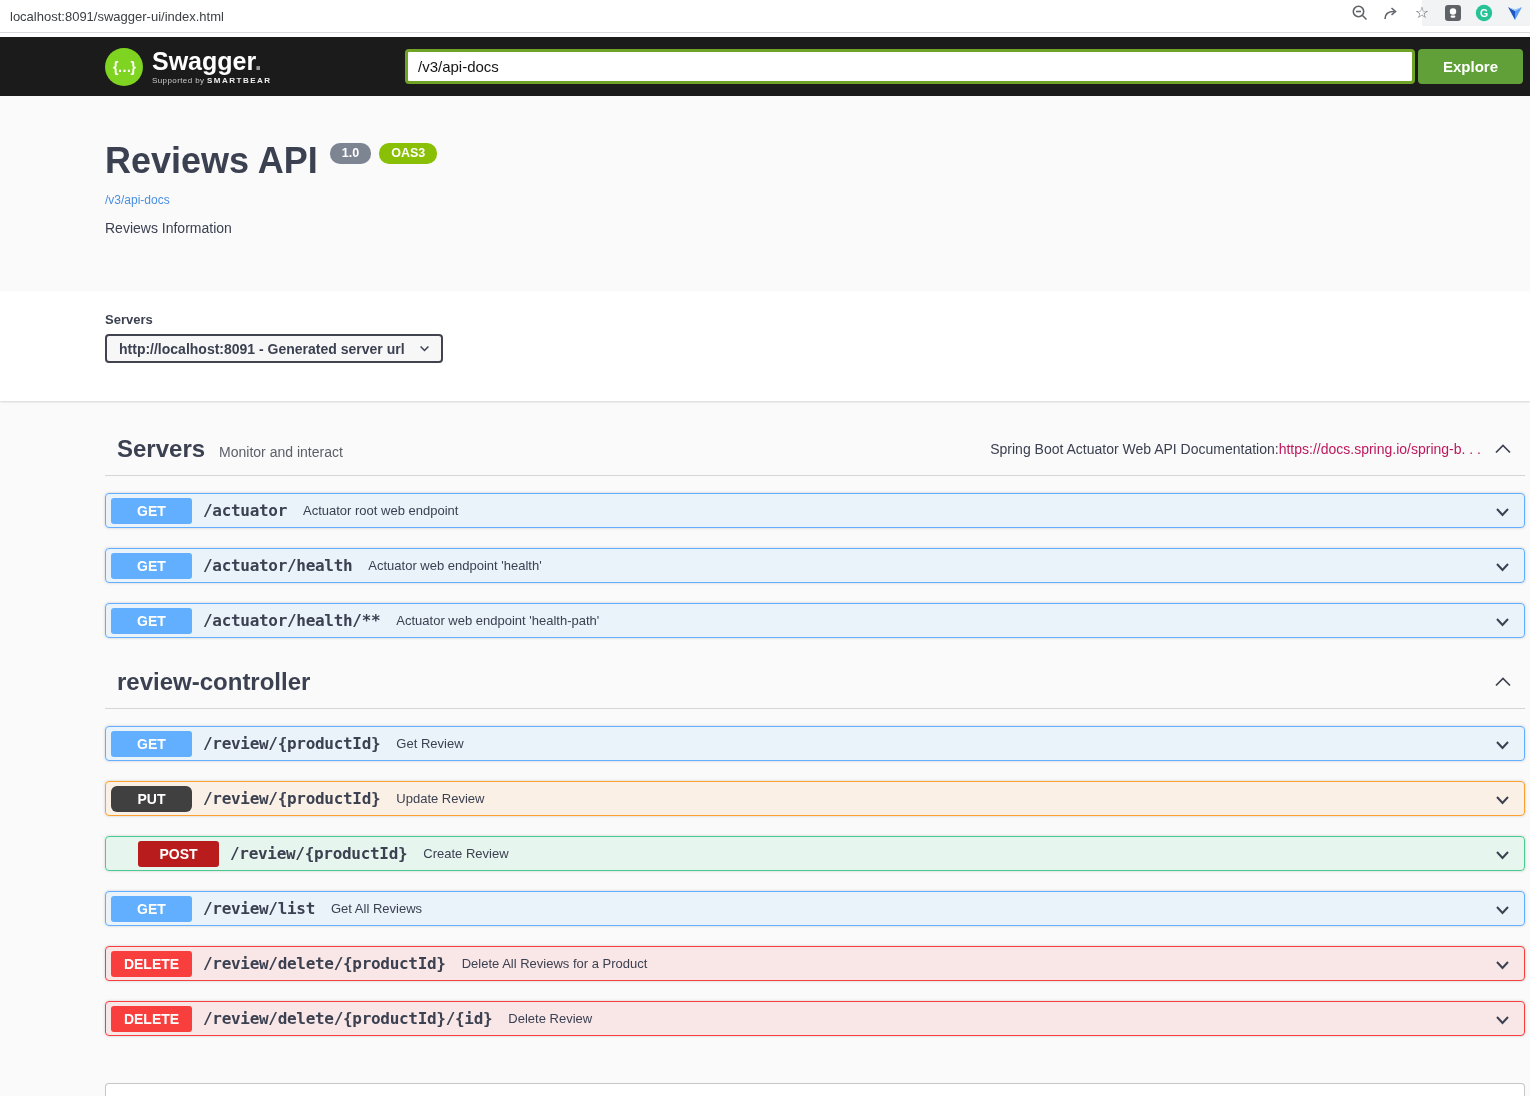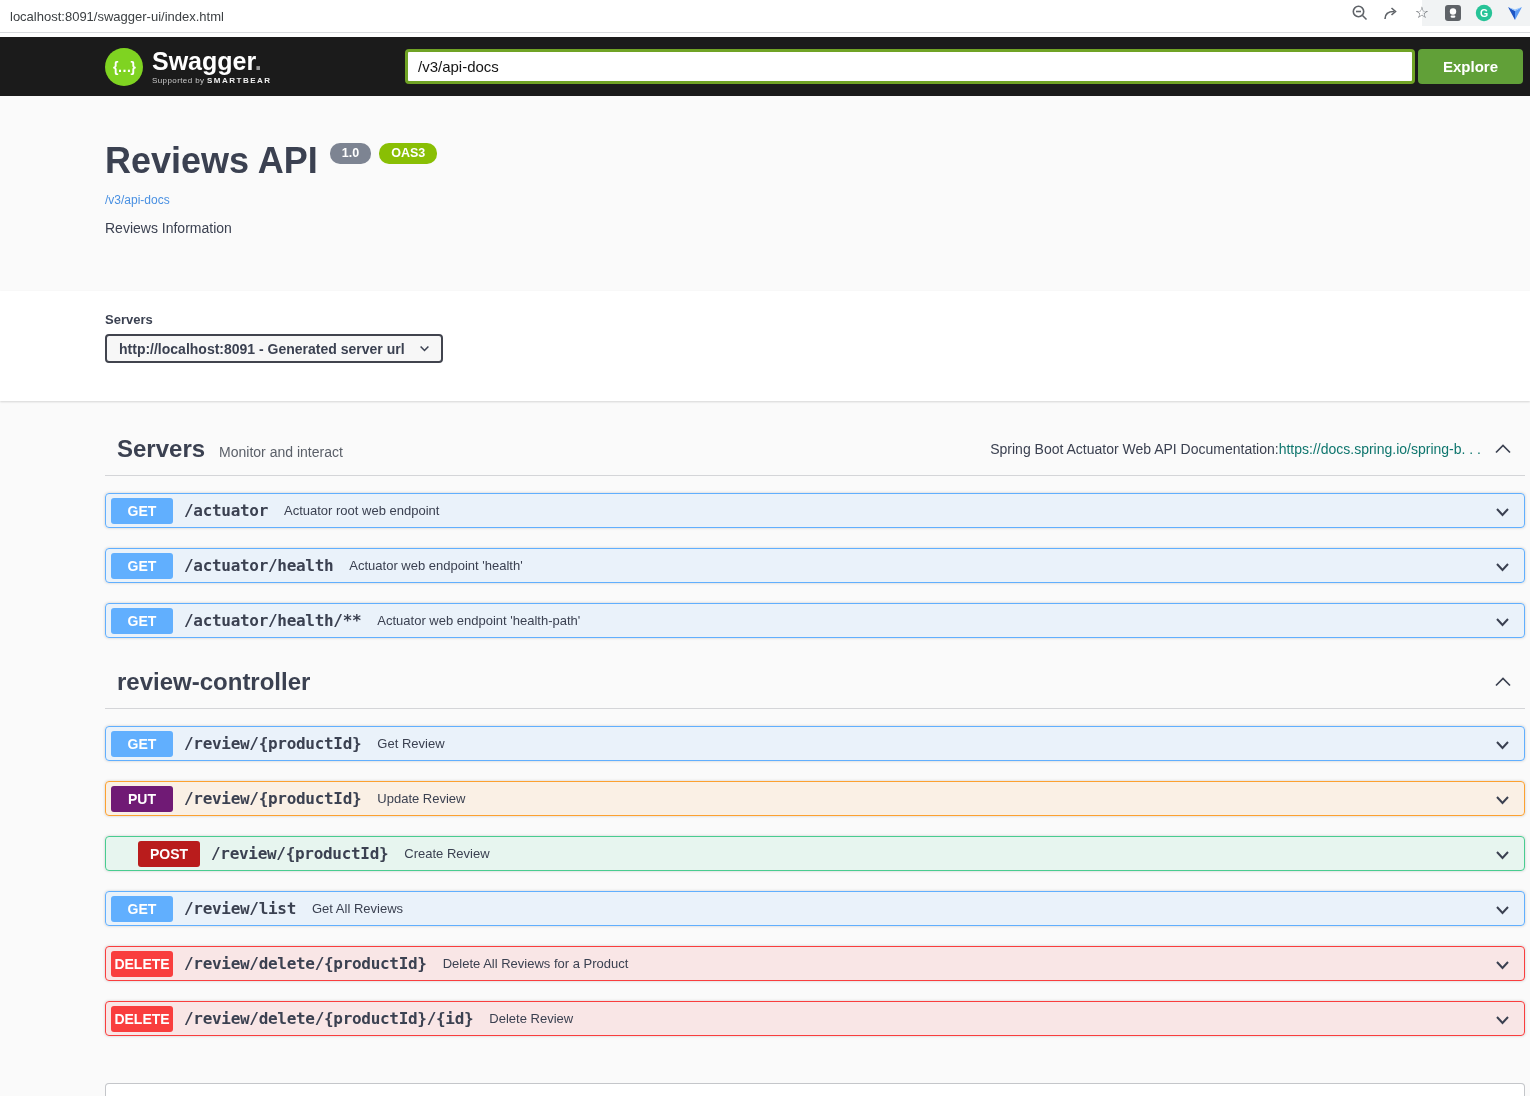--- a/index.html
+++ b/index.html
@@ -90,21 +90,21 @@
   .tag-doc { font-size:14px; color:#3b4151; }
   .tag-doc-link { font-size:14px; text-decoration:none; margin-right:10px; }
   .chev { flex:none; cursor:pointer; }
   .rows { padding-top:17px; }
 
   .opblock {
     position:relative; display:flex; align-items:center; height:35px; margin-bottom:20px;
     border:1px solid; border-radius:4px; box-shadow:0 0 3px rgba(0,0,0,.19); cursor:pointer;
   }
   .method-badge {
-    flex:none; width:62px; margin-left:5px; padding:6px 0; text-align:center;
+    flex:none; width:81px; margin-left:5px; padding:6px 0; text-align:center;
     border-radius:3px; color:#fff; font-size:14px; font-weight:700; line-height:1;
   }
   .ep-path {
     margin-left:11px; font-family:"DejaVu Sans Mono", monospace; font-size:16px;
     font-weight:600; color:#3b4151; letter-spacing:-.3px;
   }
   .ep-summary { margin-left:16px; font-size:13px; color:#3b4151; }
   .row-chev { position:absolute; right:11px; top:8px; }
 
   
@@ -202,21 +202,21 @@
 <div class="main">
   <div id="sections-container">
       <section class="tag-section first">
     <div class="tag-header">
       <div class="tag-left">
         <h3 class="tag-title">Servers</h3>
         <span class="tag-subtitle">Monitor and interact</span>
       </div>
       <div class="tag-right">
         <span class="tag-doc">Spring Boot Actuator Web API Documentation: </span>
-        <a class="tag-doc-link" href="#" style="color: #0f766e;">https://docs.spring.io/spring-b. . .</a>
+        <a class="tag-doc-link" href="#" style="color: #be185d;">https://docs.spring.io/spring-b. . .</a>
         <svg class="chev" width="24" height="22" viewBox="0 0 24 20">
               <path d="M5 13.5 L12 6.5 L19 13.5" fill="none" stroke="#3b4151" stroke-width="1.7"></path>
             </svg>
       </div>
     </div>
     <div class="rows">
           <div class="opblock" style="border-color: rgb(97, 175, 254); background: rgba(97, 175, 254, 0.1);">
     <span class="method-badge" style="background: rgb(97, 175, 254);">GET</span>
     <span class="ep-path">/actuator</span>
     <span class="ep-summary">Actuator root web endpoint</span>
@@ -258,21 +258,21 @@
     <div class="rows">
           <div class="opblock" style="border-color: rgb(97, 175, 254); background: rgba(97, 175, 254, 0.1);">
     <span class="method-badge" style="background: rgb(97, 175, 254);">GET</span>
     <span class="ep-path">/review/{productId}</span>
     <span class="ep-summary">Get Review</span>
     <svg class="row-chev" width="21" height="20" viewBox="0 0 20 20">
               <path d="M4.5 7 L10 13 L15.5 7" fill="none" stroke="#3b4151" stroke-width="2"></path>
             </svg>
   </div>
           <div class="opblock" style="border-color: rgb(252, 161, 48); background: rgba(252, 161, 48, 0.1);">
-    <span class="method-badge" style="background: #701a75;">PUT</span>
+    <span class="method-badge" style="background: #404040; border-radius: 6px;">PUT</span>
     <span class="ep-path">/review/{productId}</span>
     <span class="ep-summary">Update Review</span>
     <svg class="row-chev" width="21" height="20" viewBox="0 0 20 20">
               <path d="M4.5 7 L10 13 L15.5 7" fill="none" stroke="#3b4151" stroke-width="2"></path>
             </svg>
   </div>
           <div class="opblock" style="border-color: rgb(73, 204, 144); background: rgba(73, 204, 144, 0.1);">
     <span class="method-badge" style="background: #b91c1c; margin-left: 32px;">POST</span>
     <span class="ep-path">/review/{productId}</span>
     <span class="ep-summary">Create Review</span>

